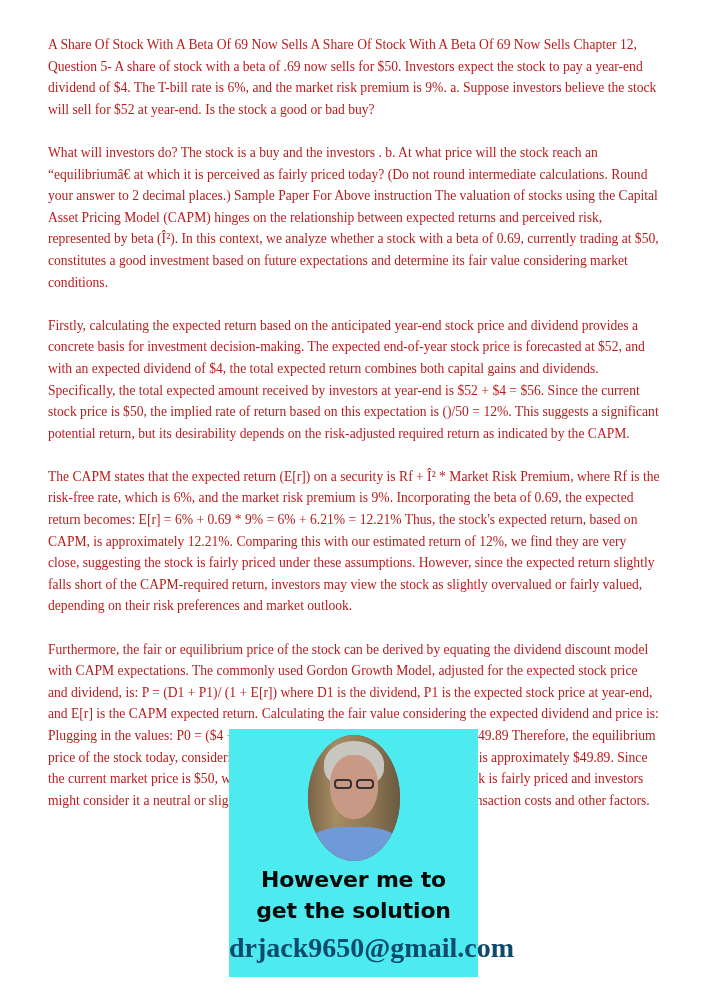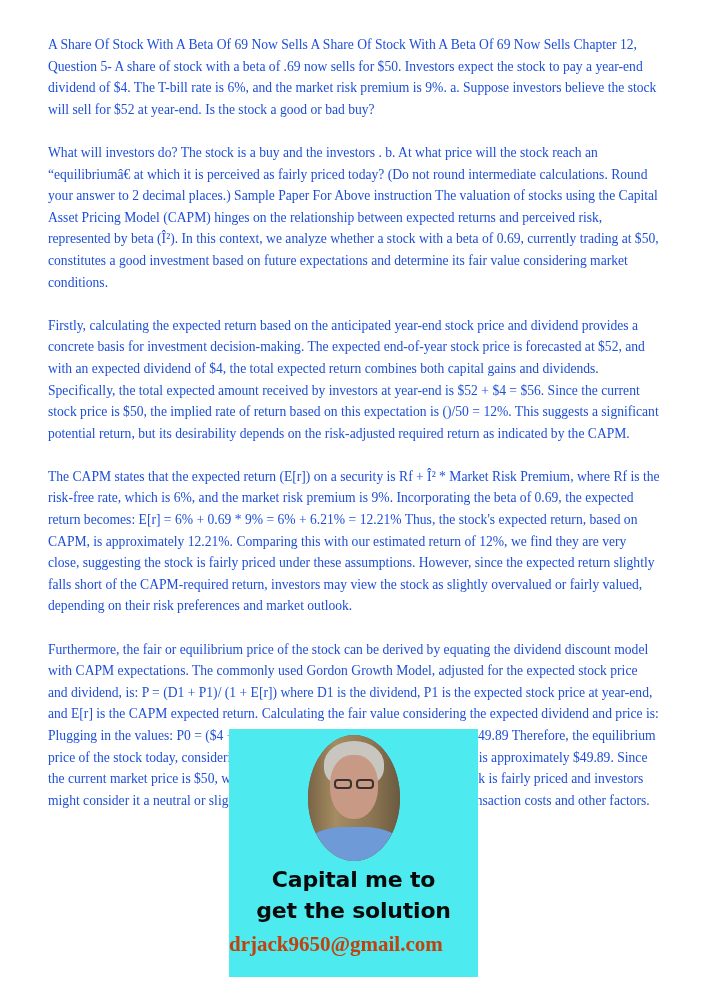--- a/index.html
+++ b/index.html
@@ -1,20 +1,20 @@
 <!DOCTYPE html>
 <html><head>
 <meta charset="utf-8">
 <style>
   html, body { margin: 0; padding: 0; background: #ffffff; }
   body { width: 708px; height: 1000px; position: relative; overflow: hidden; }
   .page {
     position: absolute; left: 48px; top: 34px; width: 612px;
     font-family: "Liberation Serif", "DejaVu Serif", serif;
-    font-size: 13.6px; line-height: 21.6px; color: #1d4ed8;
+    font-size: 13.6px; line-height: 21.6px; color: #b91c1c;
   }
   .para { margin: 0 0 21.6px 0; }
   .promo {
     position: absolute; left: 229px; top: 729px; width: 249px; height: 248px;
     background: #4deaef;
   }
   .portrait {
     position: absolute; left: 79px; top: 6px; width: 92px; height: 126px;
     border-radius: 50%; overflow: hidden; background: #6b5a44;
   }
@@ -23,23 +23,23 @@
   .portrait .face { position:absolute; left:22px; top:20px; width:48px; height:64px; border-radius:45% 45% 48% 48%; background:#c89a86; }
   .portrait .glasses { position:absolute; left:24px; top:44px; width:44px; height:10px; }
   .portrait .glasses span { position:absolute; top:0; width:18px; height:10px; border:2px solid #3a3030; border-radius:4px; box-sizing:border-box; }
   .portrait .shirt { position:absolute; left:0; top:92px; width:92px; height:40px; border-radius:40% 40% 0 0; background:#6e9ad8; }
   .promo-line {
     position: absolute; left: 0; width: 100%; text-align: center;
     font-family: "DejaVu Sans", "Liberation Sans", sans-serif; font-weight: bold;
     font-size: 22px; color: #0a0a0a; letter-spacing: -0.2px;
   }
   .promo-email {
-    position: absolute; left: 0; width: 100%; 
+    position: absolute; left: 0; width: 100%; text-align: center;
     font-family: "Liberation Serif", "DejaVu Serif", serif; font-weight: bold;
-    font-size: 21px; color: #c2410c;
+    font-size: 28px; color: #0c4a6e;
   }
 </style>
 </head>
 <body>
 
 <div class="page">
   <p class="para">A Share Of Stock With A Beta Of 69 Now Sells A Share Of Stock With A Beta Of 69 Now Sells Chapter 12, Question 5- A share of stock with a beta of .69 now sells for $50. Investors expect the stock to pay a year-end dividend of $4. The T-bill rate is 6%, and the market risk premium is 9%. a. Suppose investors believe the stock will sell for $52 at year-end. Is the stock a good or bad buy?</p>
   <p class="para">What will investors do? The stock is a buy and the investors . b. At what price will the stock reach an “equilibriumâ€ at which it is perceived as fairly priced today? (Do not round intermediate calculations. Round your answer to 2 decimal places.) Sample Paper For Above instruction The valuation of stocks using the Capital Asset Pricing Model (CAPM) hinges on the relationship between expected returns and perceived risk, represented by beta (Î²). In this context, we analyze whether a stock with a beta of 0.69, currently trading at $50, constitutes a good investment based on future expectations and determine its fair value considering market conditions.</p>
   <p class="para">Firstly, calculating the expected return based on the anticipated year-end stock price and dividend provides a concrete basis for investment decision-making. The expected end-of-year stock price is forecasted at $52, and with an expected dividend of $4, the total expected return combines both capital gains and dividends. Specifically, the total expected amount received by investors at year-end is $52 + $4 = $56. Since the current stock price is $50, the implied rate of return based on this expectation is ()/50 = 12%. This suggests a significant potential return, but its desirability depends on the risk-adjusted required return as indicated by the CAPM.</p>
   <p class="para">The CAPM states that the expected return (E[r]) on a security is Rf + Î² * Market Risk Premium, where Rf is the risk-free rate, which is 6%, and the market risk premium is 9%. Incorporating the beta of 0.69, the expected return becomes: E[r] = 6% + 0.69 * 9% = 6% + 6.21% = 12.21% Thus, the stock's expected return, based on CAPM, is approximately 12.21%. Comparing this with our estimated return of 12%, we find they are very close, suggesting the stock is fairly priced under these assumptions. However, since the expected return slightly falls short of the CAPM-required return, investors may view the stock as slightly overvalued or fairly valued, depending on their risk preferences and market outlook.</p>
@@ -50,16 +50,16 @@
   <div class="portrait">
     <div class="bg"></div>
     <div class="hair"></div>
     <div class="face"></div>
     <div class="glasses">
         <span style="left:2px"></span>
         <span style="left:24px"></span>
       </div>
     <div class="shirt"></div>
   </div>
-  <div class="promo-line" style="top:138px;">Capital me to</div>
+  <div class="promo-line" style="top:138px;">However me to</div>
   <div class="promo-line" style="top:169px;text-align:center;">get the solution</div>
   <div class="promo-email" style="top:203px;">drjack9650@gmail.com</div>
 </div>
 
 </body></html>

